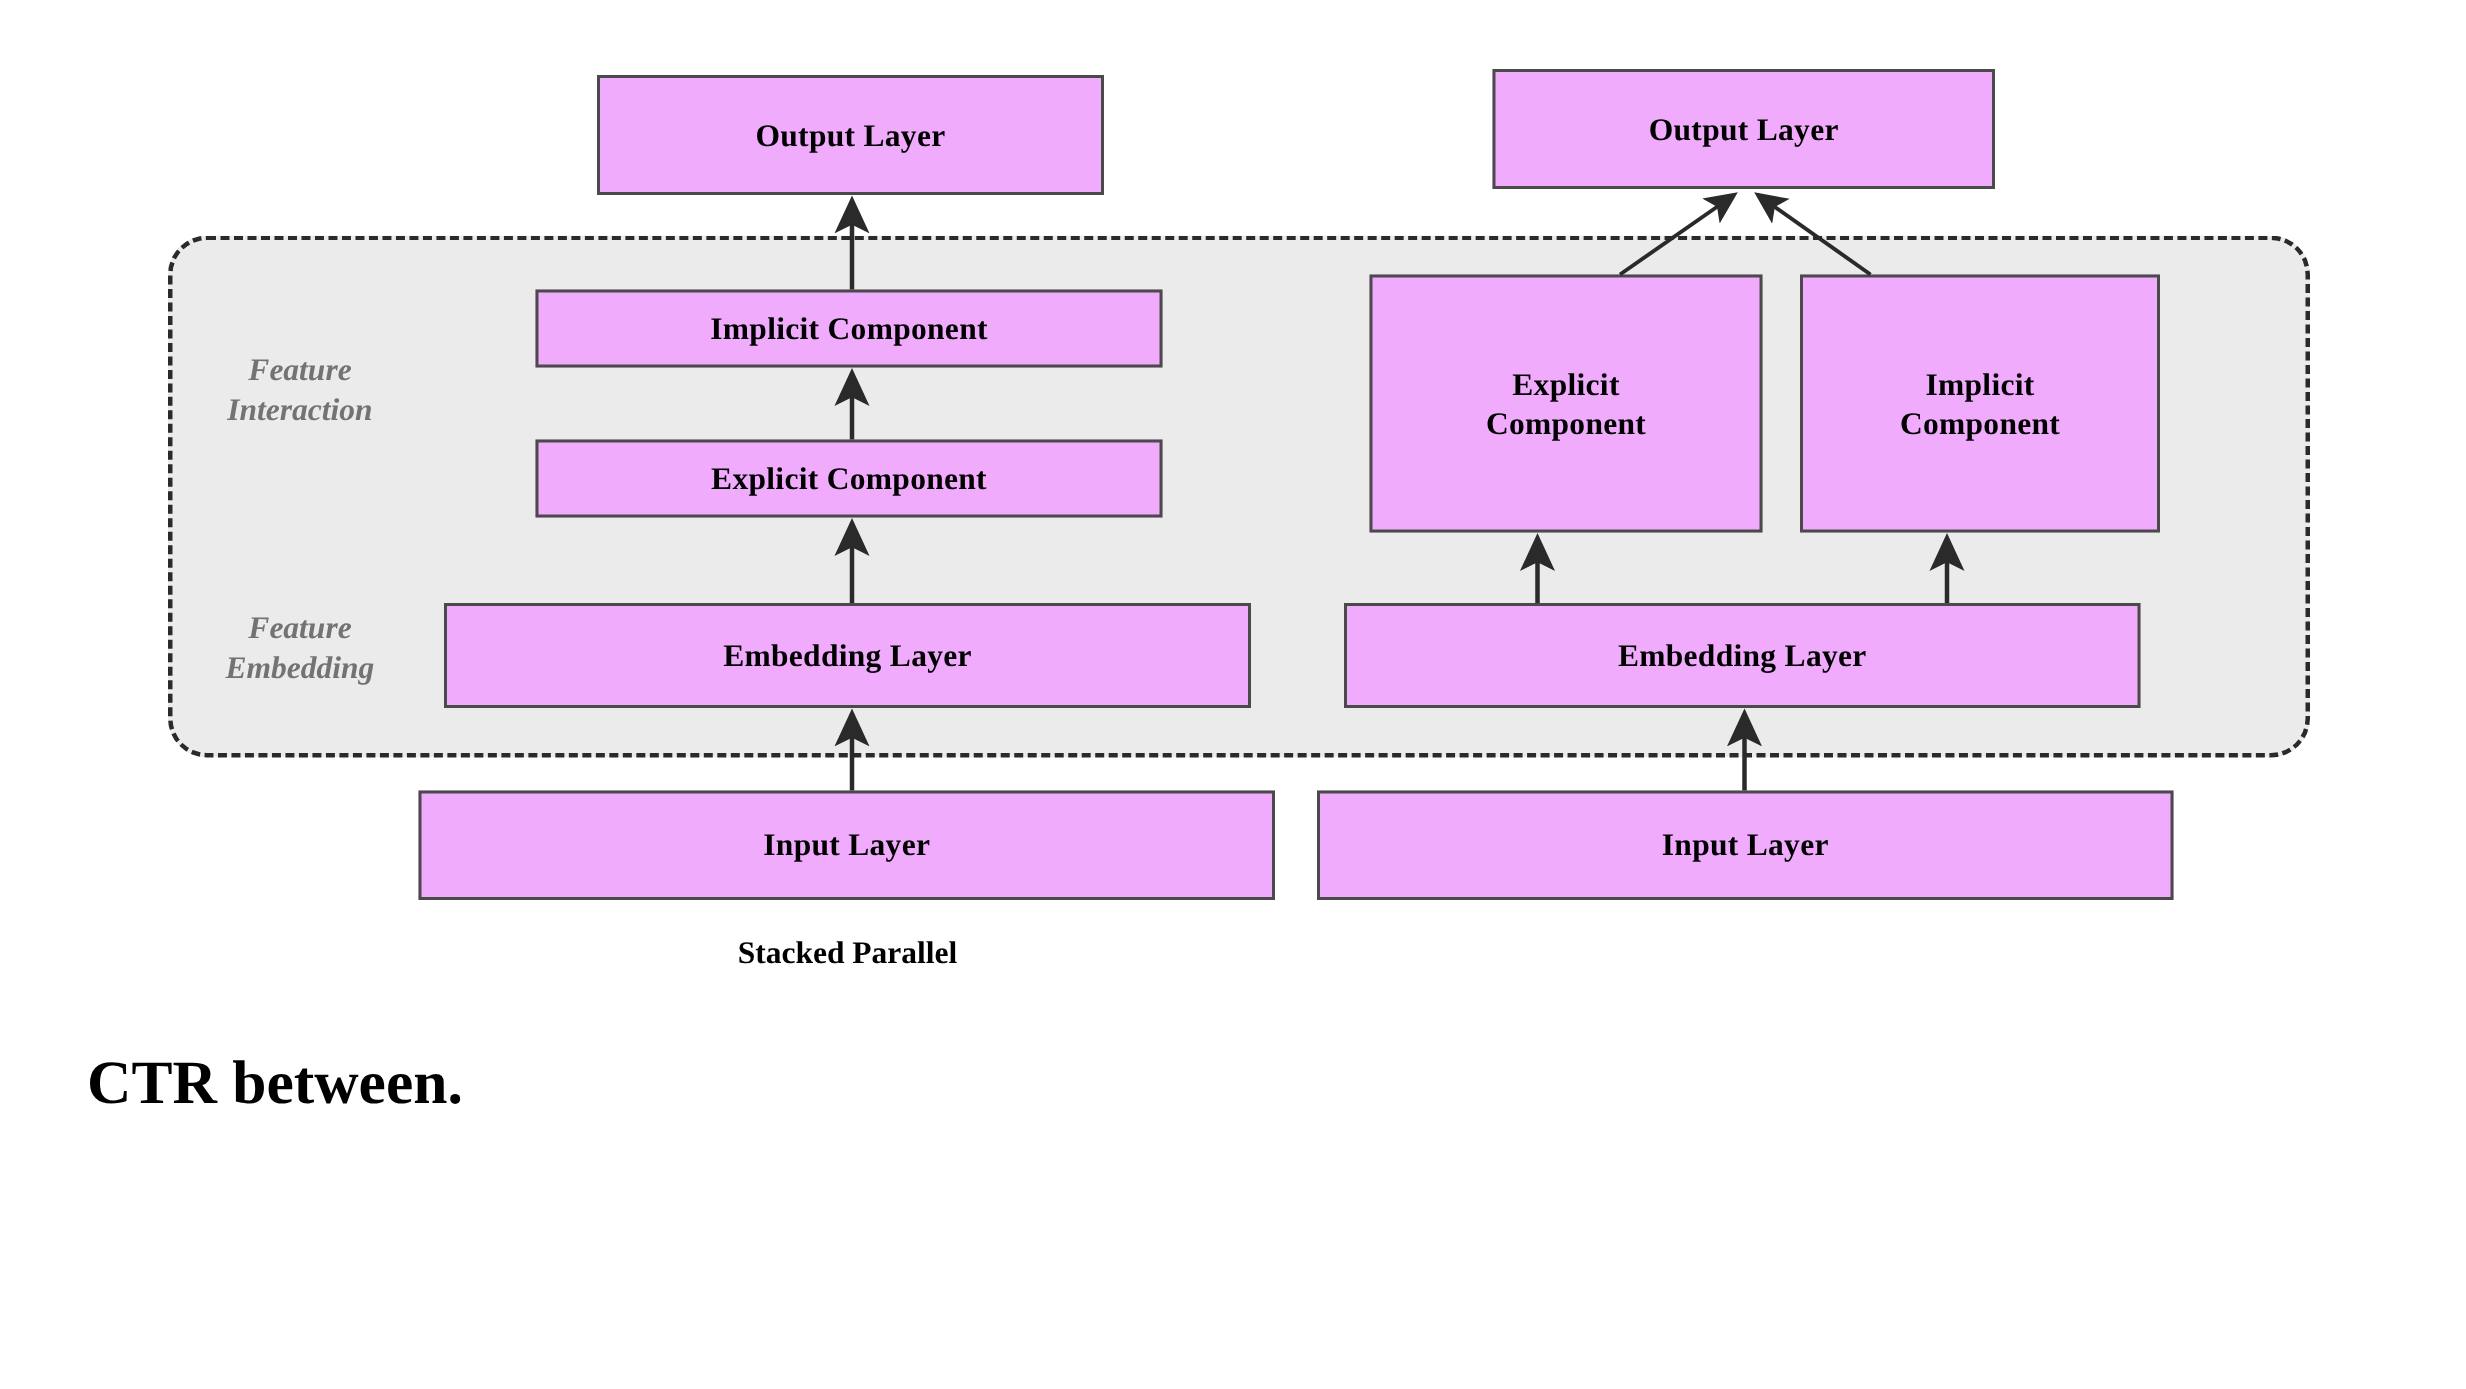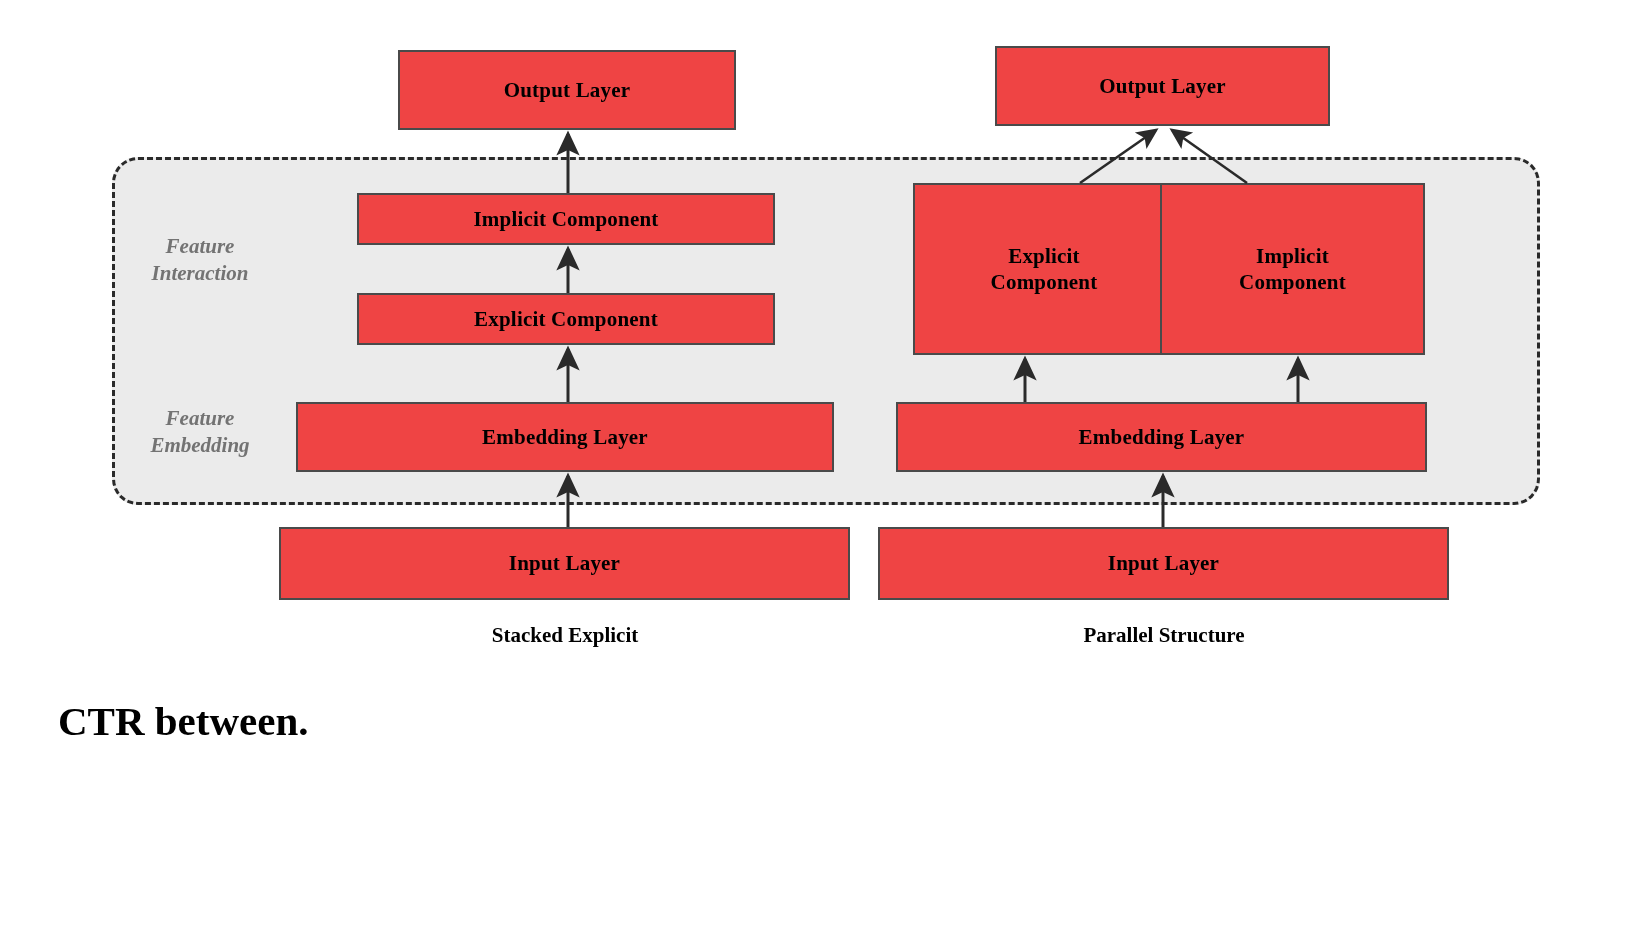--- a/index.html
+++ b/index.html
@@ -26,21 +26,21 @@
     height: 348px;
     background: #ebebeb;
     border: 3px dashed #2a2a2a;
     border-radius: 26px;
     box-sizing: border-box;
   }
 
   
   .node {
     position: absolute;
-    background: #ef4444;
+    background: #f0abfc;
     border: 2px solid #4a4a4a;
     box-sizing: border-box;
     display: flex;
     align-items: center;
     justify-content: center;
     text-align: center;
     font-weight: bold;
     font-size: 21px;
     color: #000000;
     line-height: 1.25;
@@ -111,35 +111,34 @@
   <div class="node" style="left:398px; top:50px; width:338px; height:80px;">Output Layer</div>
 
   <div class="node" style="left:357px; top:193px; width:418px; height:52px;">Implicit Component</div>
 
   <div class="node" style="left:357px; top:293px; width:418px; height:52px;">Explicit Component</div>
 
   <div class="node" style="left:296px; top:402px; width:538px; height:70px;">Embedding Layer</div>
 
   <div class="node" style="left:279px; top:527px; width:571px; height:73px;">Input Layer</div>
 
-  <div class="struct-caption" style="left:345px; top:623px; width:440px;">Stacked Explicit</div>
+  <div class="struct-caption" style="left:345px; top:623px; width:440px;">Stacked Parallel</div>
 
   <div class="node" style="left:995px; top:46px; width:335px; height:80px;">Output Layer</div>
 
   <div class="node two-line" style="left:913px; top:183px; width:262px; height:172px; white-space:pre-line;text-align:center;">Explicit
 Component</div>
 
-  <div class="node two-line" style="left:1160px; top:183px; width:265px; height:172px; white-space:pre-line;">Implicit
+  <div class="node two-line" style="left:1200px; top:183px; width:240px; height:172px; white-space:pre-line;">Implicit
 Component</div>
 
   <div class="node" style="left:896px; top:402px; width:531px; height:70px;">Embedding Layer</div>
 
   <div class="node" style="left:878px; top:527px; width:571px; height:73px;">Input Layer</div>
 
-  <div class="struct-caption" style="left:944px; top:623px; width:440px;">Parallel Structure</div>
 
   <svg id="arrows" viewBox="0 0 1644 926" xmlns="http://www.w3.org/2000/svg">
     <defs>
       <marker id="ah" markerWidth="9" markerHeight="9" refX="7.2" refY="4.5" orient="auto" markerUnits="strokeWidth">
         <path d="M0,0.6 L8.4,4.5 L0,8.4 L1.9,4.5 Z" fill="#2a2a2a"></path>
       </marker>
     </defs>
 
     <line x1="568" y1="527" x2="568" y2="476" stroke="#2a2a2a" stroke-width="3" marker-end="url(#ah)"></line>
 

